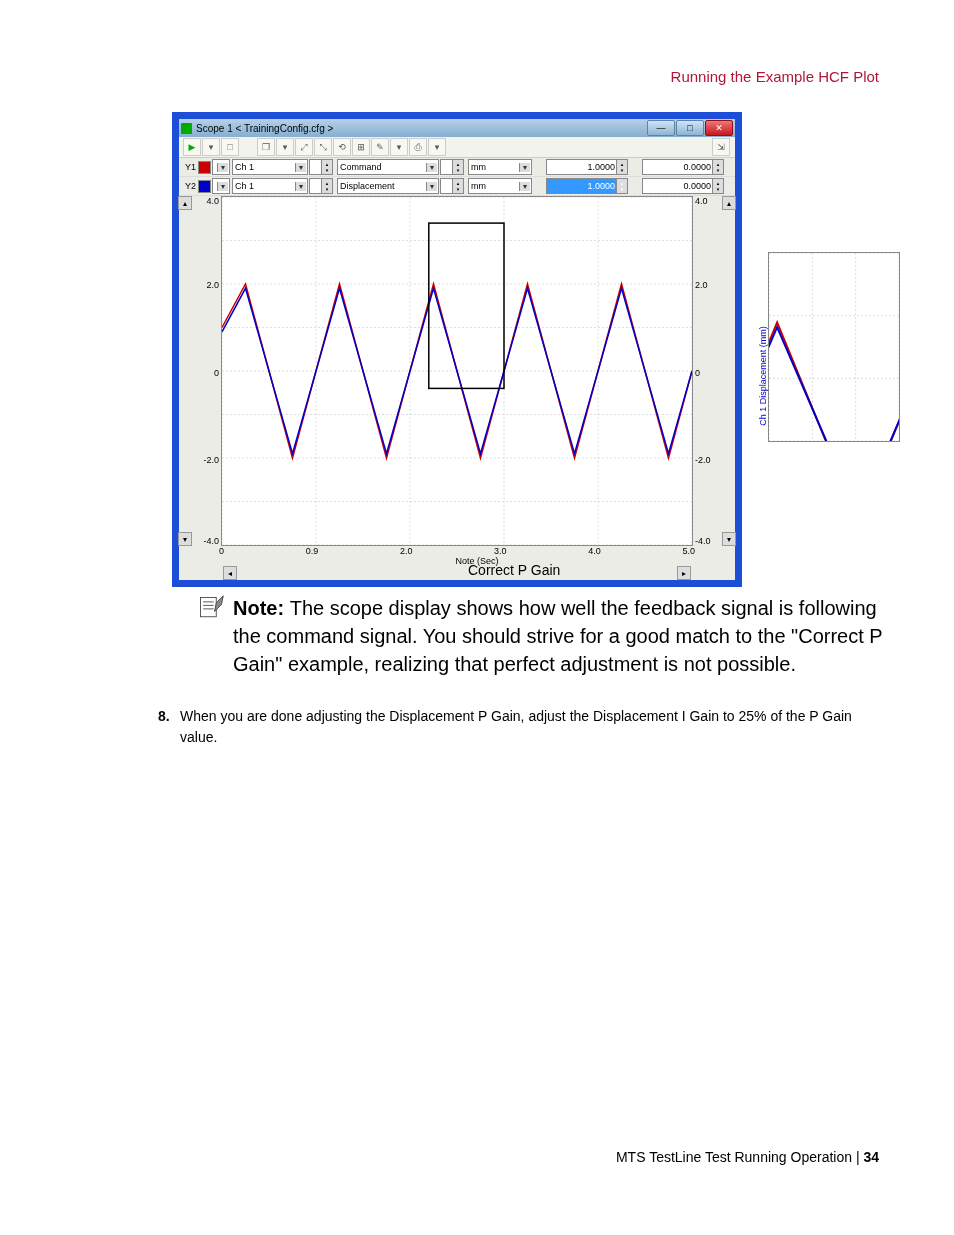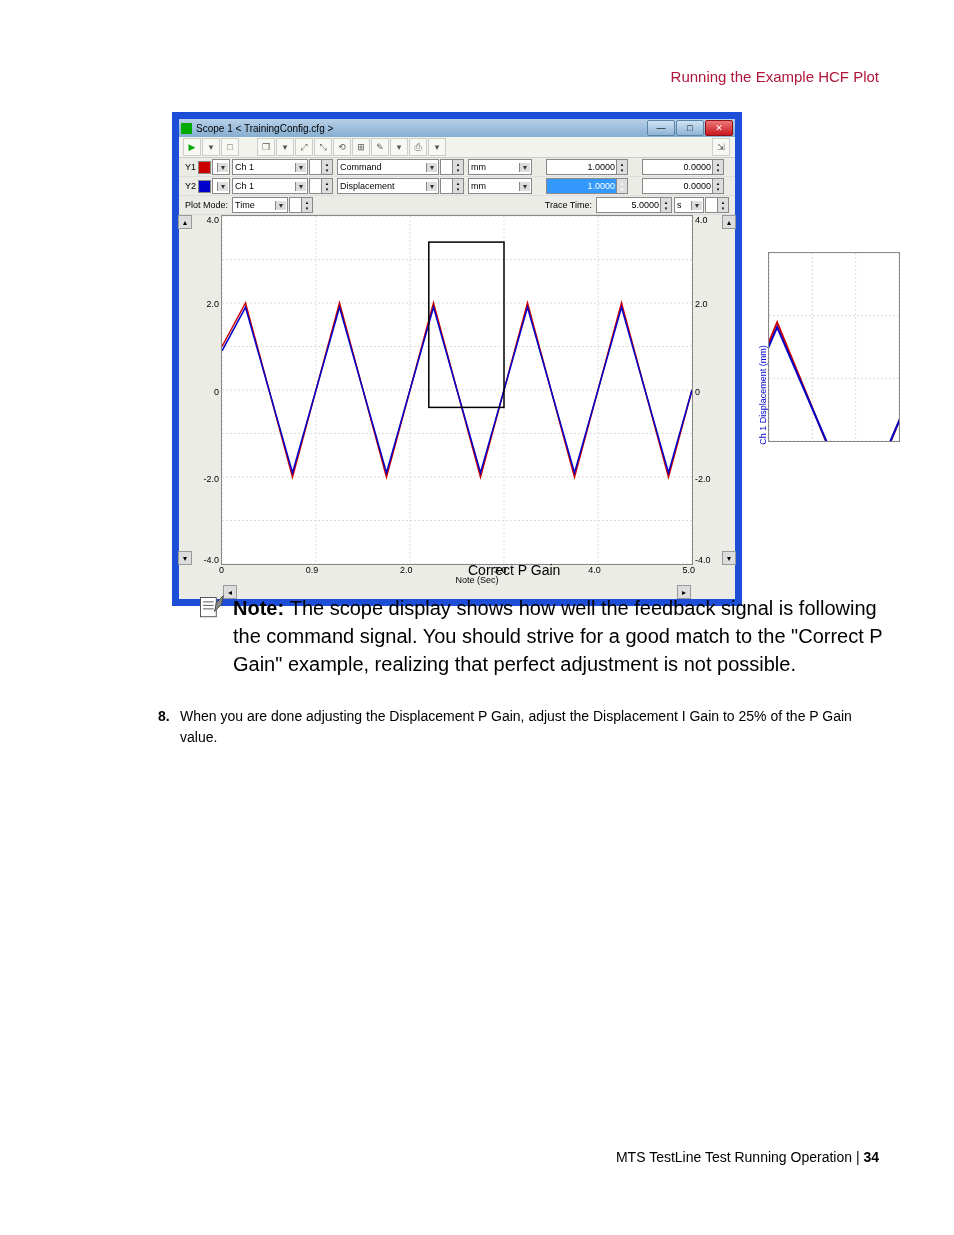--- a/index.html
+++ b/index.html
@@ -103,30 +103,20 @@
       <div class="dd" style="width:12px"></div>
       <div class="dd" style="width:70px;margin-left:2px">Ch 1</div>
       <div class="spin" style="width:8px;margin-left:1px"></div>
       <div class="dd" style="width:96px;margin-left:4px">Displacement</div>
       <div class="spin" style="width:8px;margin-left:1px"></div>
       <div class="dd" style="width:58px;margin-left:4px">mm</div>
       <div class="spin sel" style="width:66px;margin-left:14px">1.0000</div>
       <div class="spin" style="width:66px;margin-left:14px">0.0000</div>
     </div>
 
-    <div class="cfgrow">
-      <span class="lbl">Plot Mode:</span>
-      <div class="dd" style="width:50px;margin-left:2px">Time</div>
-      <div class="spin" style="width:8px;margin-left:1px"></div>
-      <div style="flex:1"></div>
-      <span class="lbl">Trace Time:</span>
-      <div class="spin" style="width:60px;margin-left:2px;text-align:right;padding-right:12px">5.0000</div>
-      <div class="dd" style="width:24px;margin-left:2px">s</div>
-      <div class="spin" style="width:8px;margin-left:1px"></div>
-    </div>
 
     <div class="plotarea">
       <div class="sb">
         <div class="sbbtn">▴</div>
         <div style="flex:1"></div>
         <div class="sbbtn">▾</div>
       </div>
       <div class="plotin">
         <div class="yaxis">
           <span style="position:absolute;top:0">4.0</span>

